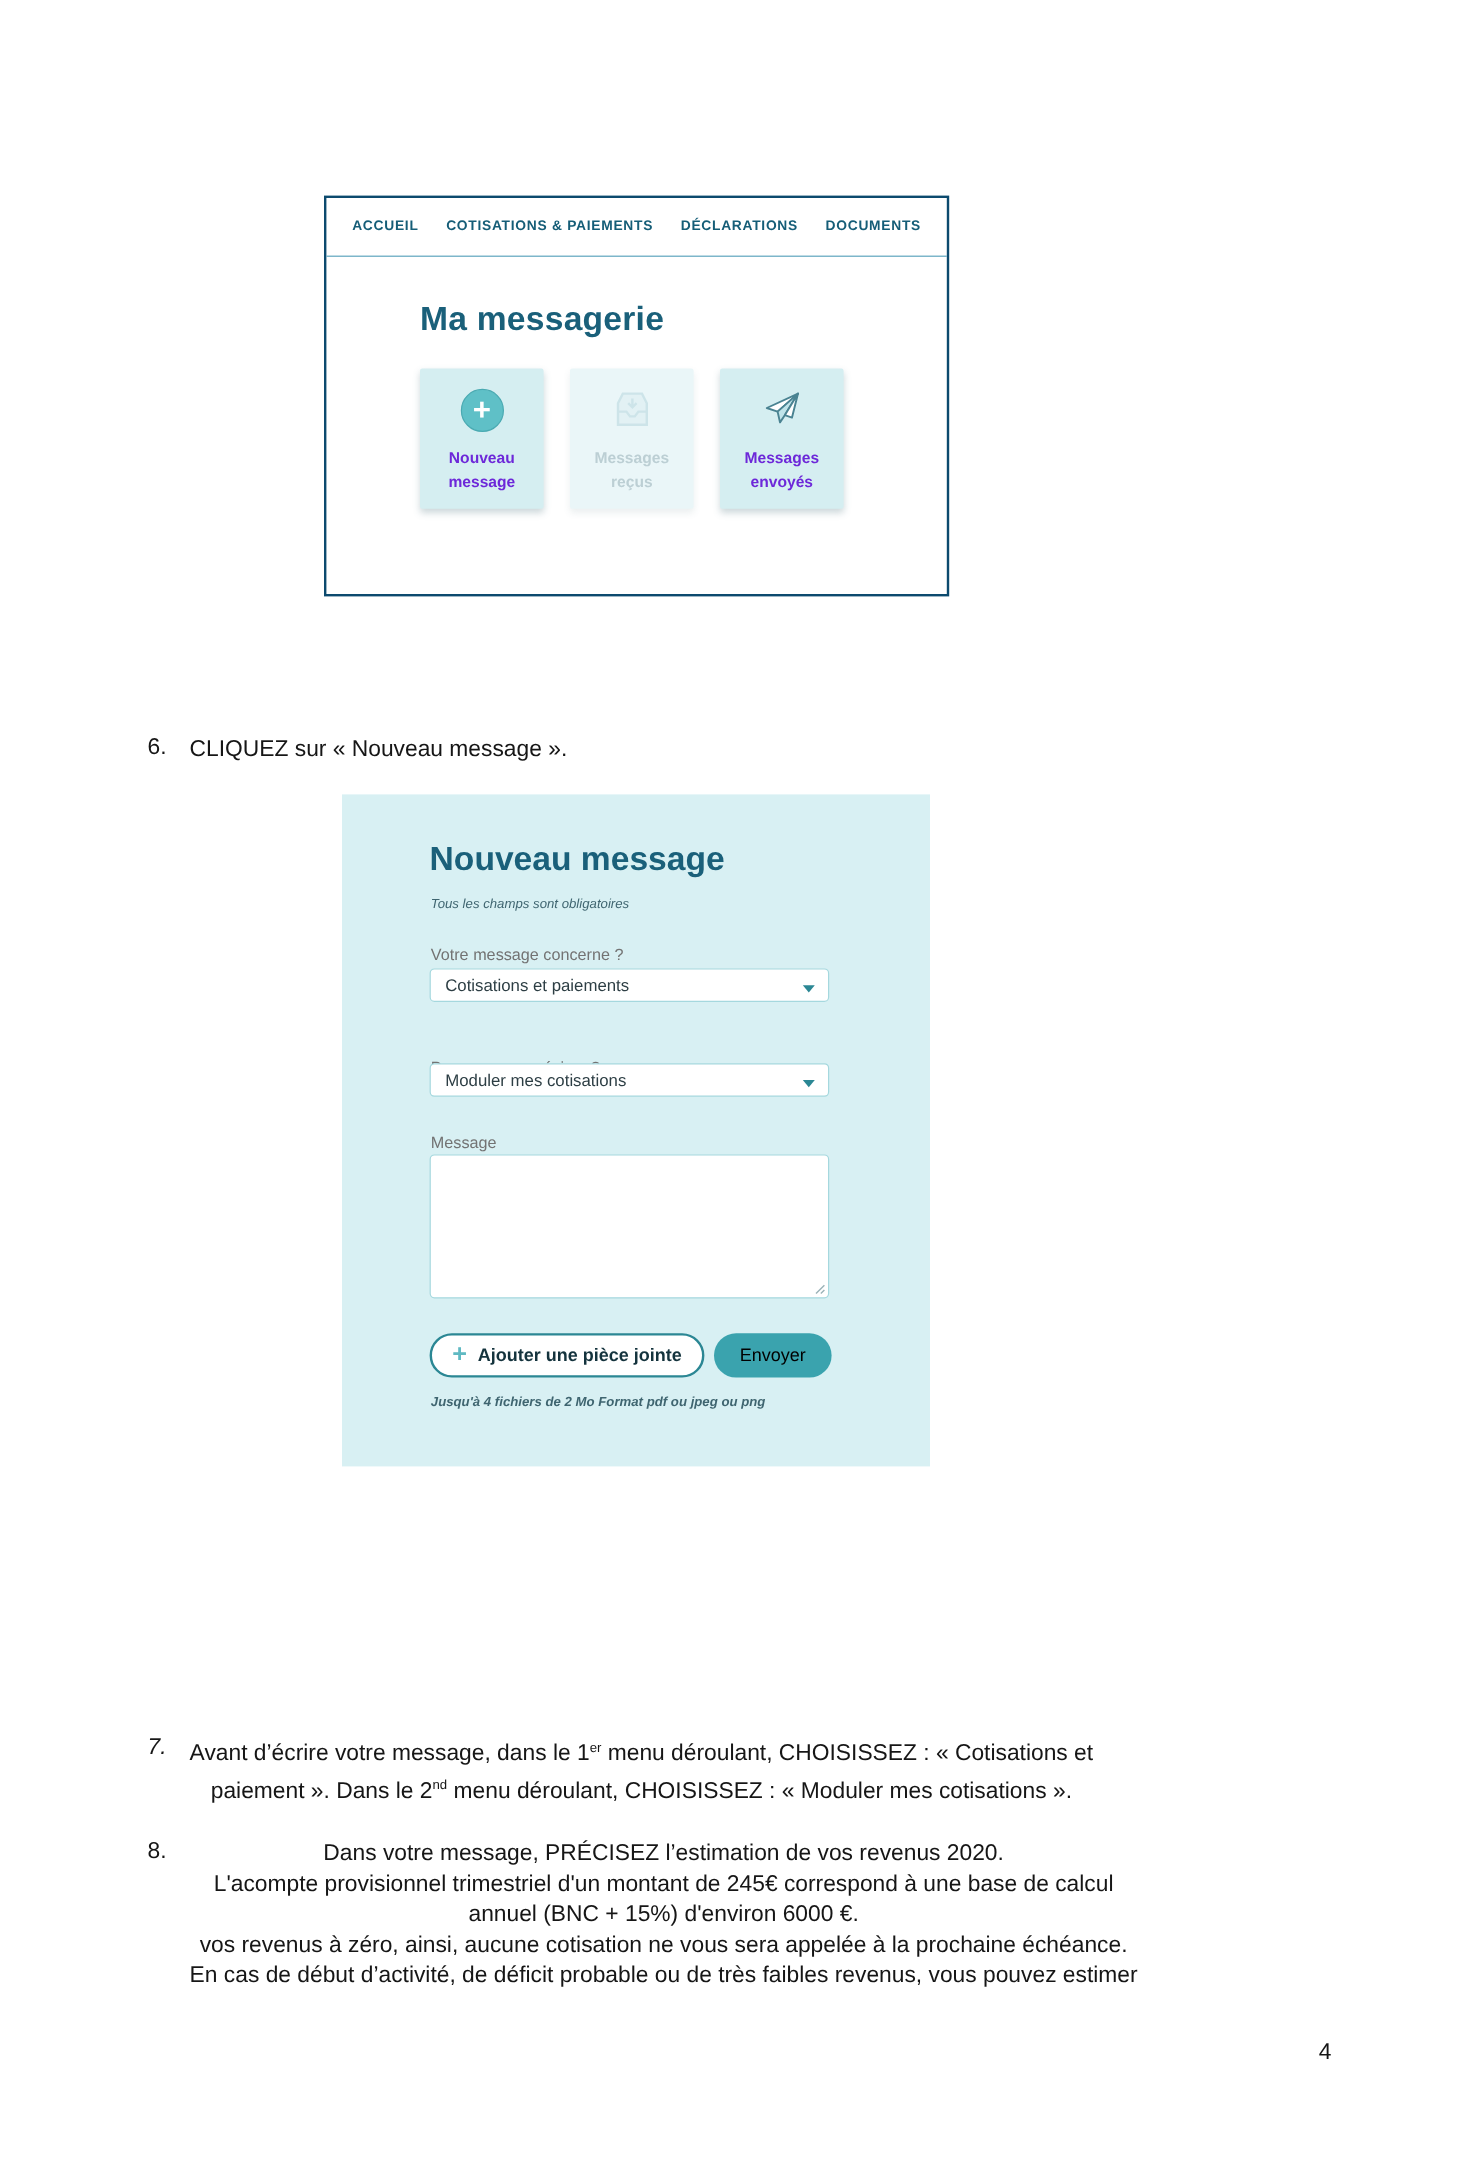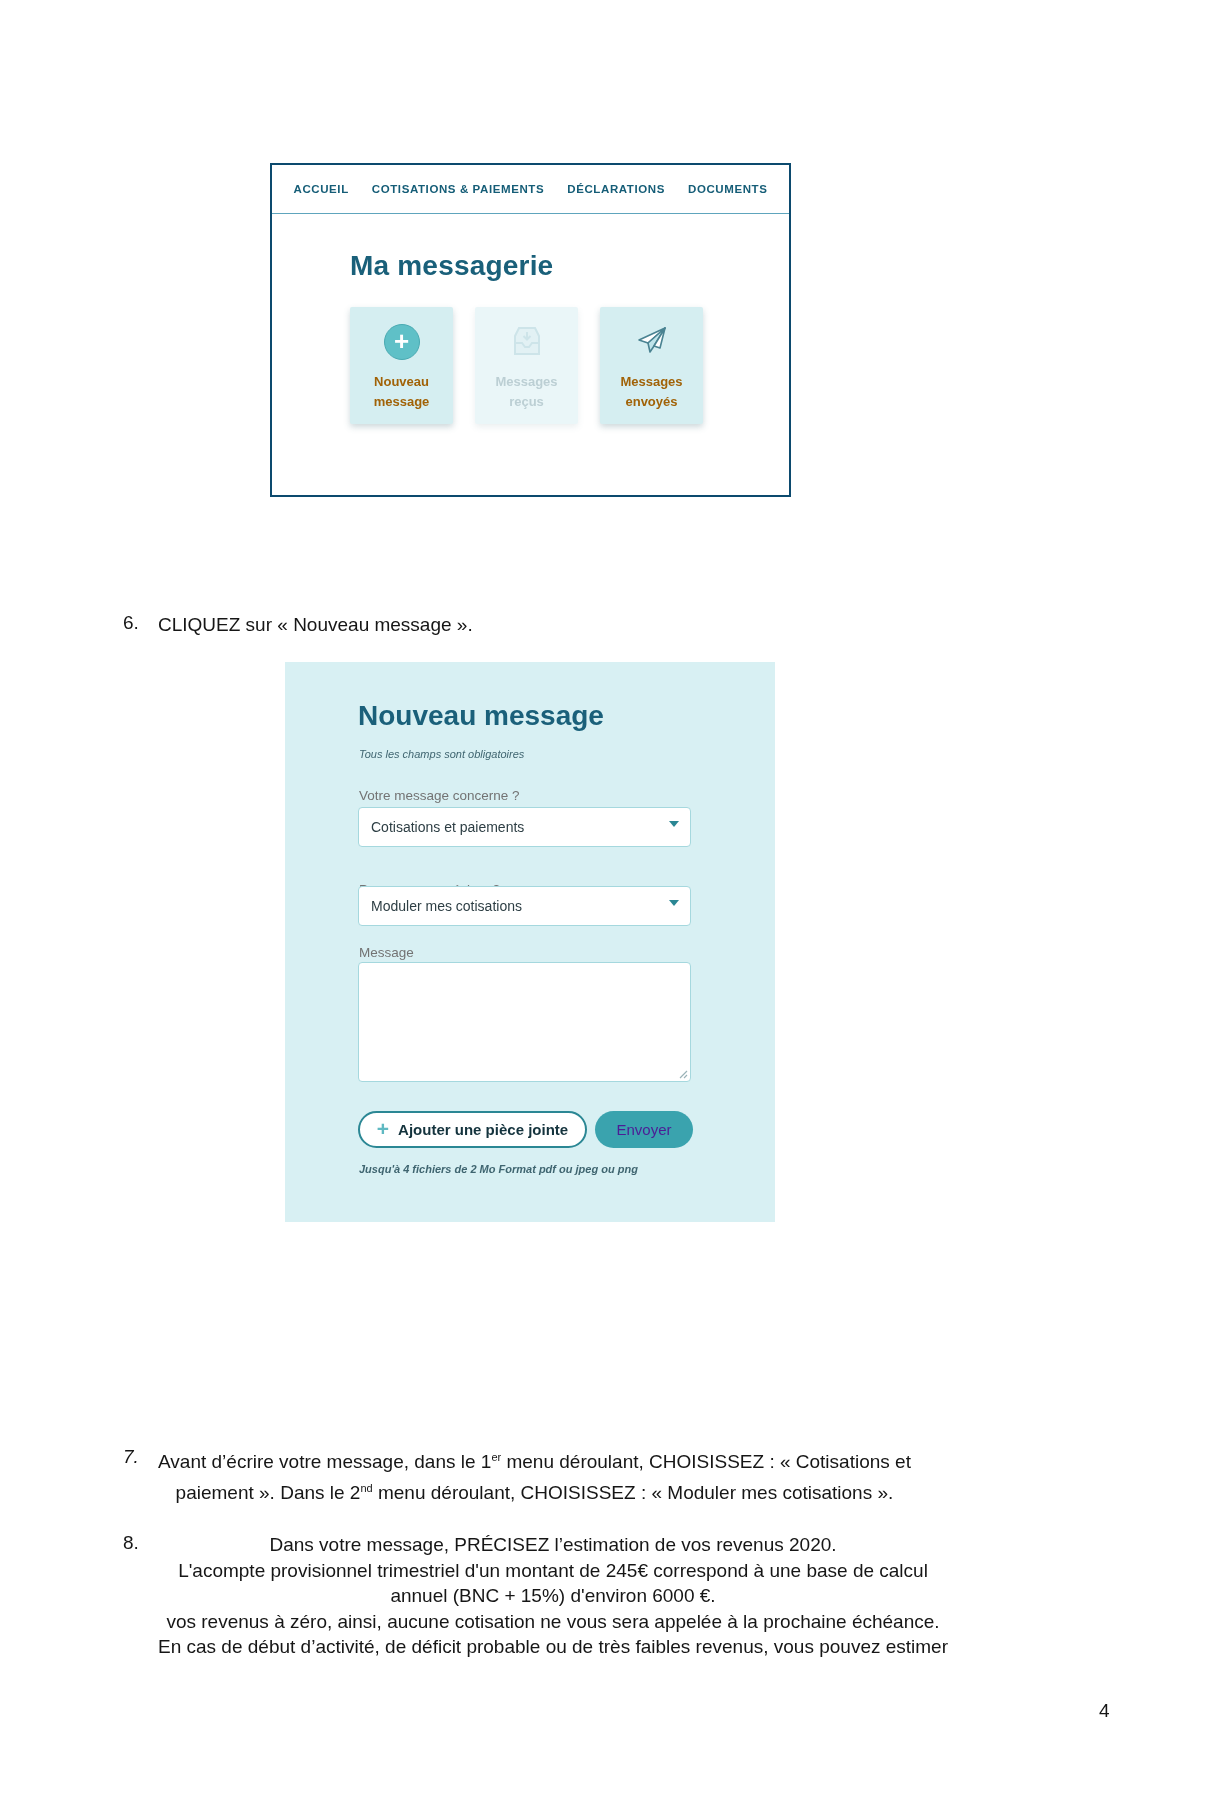--- a/index.html
+++ b/index.html
@@ -47,21 +47,21 @@
     box-shadow: 0 3px 6px rgba(90,125,135,0.30);
   }
   .card-disabled {
     background: #eaf6f8;
     box-shadow: 0 3px 6px rgba(90,125,135,0.12);
     cursor: default;
   }
   .card-label {
     margin-top: auto; margin-bottom: 12px;
     font-size: 13px; font-weight: bold; line-height: 1.55;
-    color: #a16207; text-align: center; white-space: pre-line;
+    color: #6d28d9; text-align: center; white-space: pre-line;
   }
   .card-disabled .card-label { color: #bccfd4; }
   .plus-circle {
     width: 36px; height: 36px; border-radius: 50%;
     background: #5fc0c7; border: 1px solid #4aaab2;
     color: #ffffff; font-size: 26px; font-weight: bold; line-height: 32px;
     text-align: center;
   }
   .card-icon-svg { display: block; }
 
@@ -91,21 +91,21 @@
     font-size: 11px; font-style: italic; color: #3f6570;
   }
   .field-label {
     position: absolute; left: 74px;
     font-size: 13.5px; color: #737373; font-weight: 500;
   }
   .lbl-topic { top: 126px; }
   .lbl-detail { top: 220px; }
   .lbl-message { top: 283px; }
   .select-box {
-    position: absolute; left: 73px; width: 333px; height: 40px;
+    position: absolute; left: 73px; width: 333px; height: 28px;
     background: #ffffff; border: 1px solid #a5d8de; border-radius: 4px;
     display: flex; align-items: center;
     padding: 0 26px 0 12px;
     font-size: 14px; color: #2d3e44;
     cursor: pointer;
   }
   .sel-topic { top: 145px; }
   .sel-detail { top: 224px; }
   .caret {
     position: absolute; right: 11px; top: 13px;
@@ -131,21 +131,21 @@
   }
   .btn-attach .plus-glyph {
     color: #5fb9c2; font-size: 21px; font-weight: bold; line-height: 1;
     margin-top: -2px;
   }
   .btn-send {
     position: absolute; left: 310px; top: 449px;
     width: 98px; height: 37px;
     background: #3aa3ae; border-radius: 19px;
     display: flex; align-items: center; justify-content: center;
-    font-size: 15px; color: #4c1d95; font-weight: 500;
+    font-size: 15px; color: #000000; font-weight: 500;
     cursor: pointer;
   }
   .file-note {
     position: absolute; left: 74px; top: 501px;
     font-size: 11px; font-style: italic; color: #3f6570; font-weight: 600;
   }
 
   .step6 { top: 612px; }
   .step7 { top: 1446px; }
   .step7 .step-text { line-height: 31px; }

